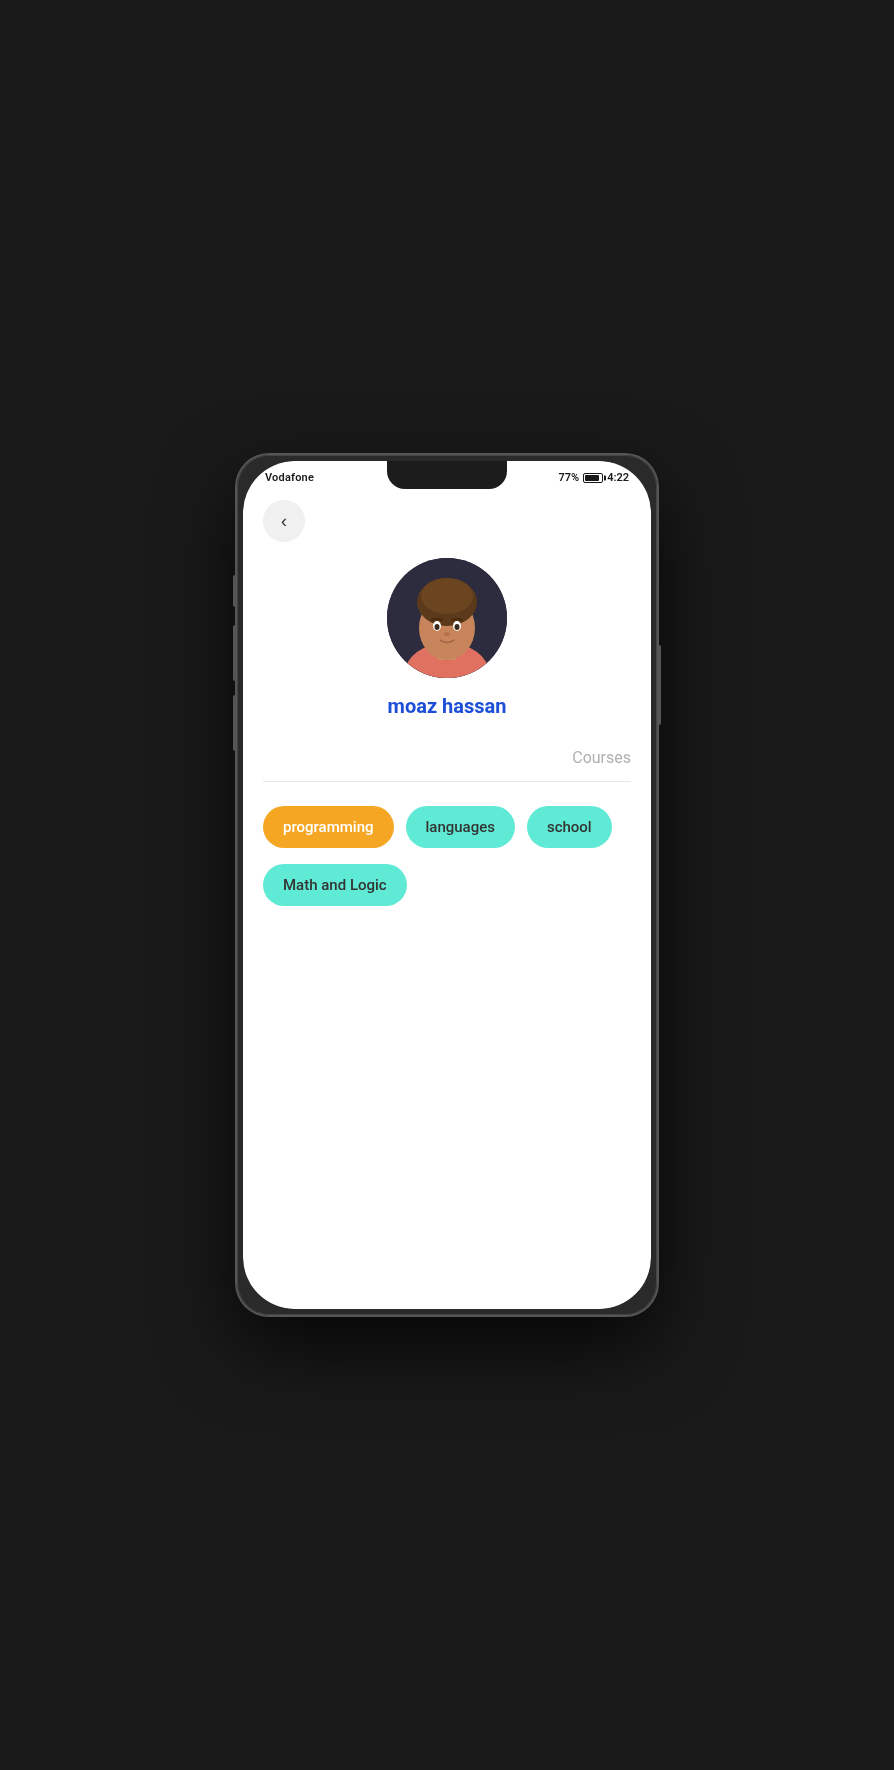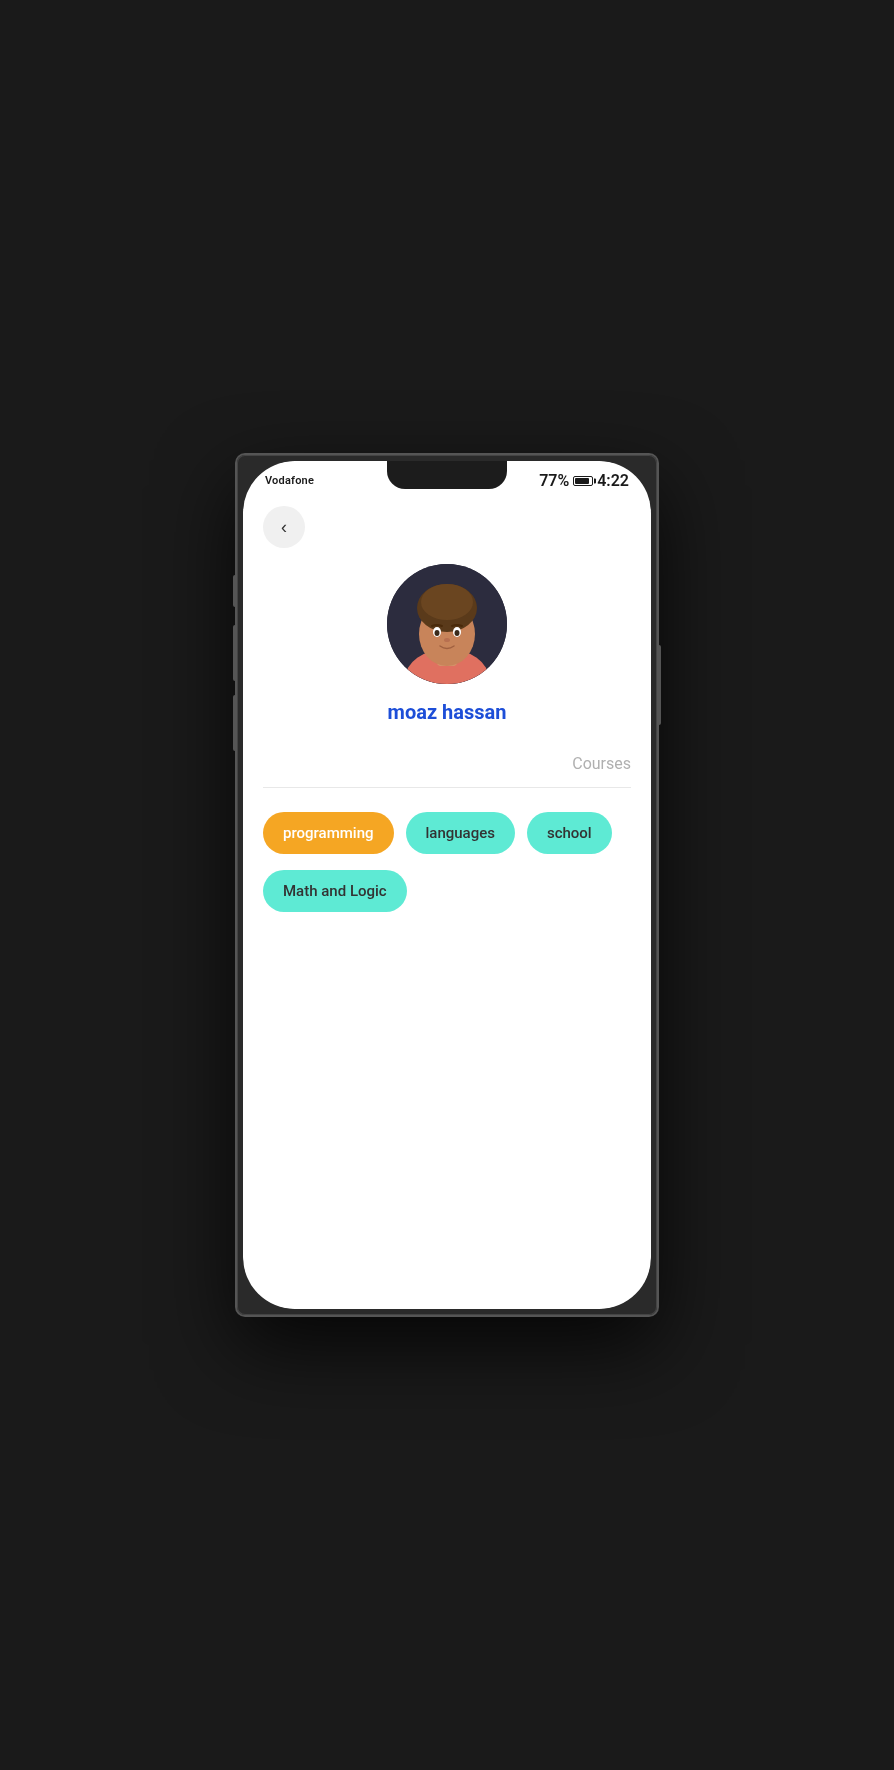--- a/index.html
+++ b/index.html
@@ -14,21 +14,21 @@
       justify-content: center;
       align-items: center;
       min-height: 100vh;
       font-family: -apple-system, BlinkMacSystemFont, 'Segoe UI', Roboto, sans-serif;
     }
 
     .phone-outer {
       width: 420px;
       height: 860px;
       background: #2a2a2a;
-      border-radius: 8px;
+      border-radius: 32px;
       padding: 6px;
       box-shadow:
         0 0 0 2px #555,
         0 30px 80px rgba(0,0,0,0.8),
         inset 0 0 0 1px #444;
       position: relative;
     }
 
     .phone-inner {
       width: 100%;
@@ -67,21 +67,21 @@
     .status-left {
       font-size: 11px;
       font-weight: 600;
       letter-spacing: 0.2px;
     }
 
     .status-right {
       display: flex;
       align-items: center;
       gap: 4px;
-      font-size: 16px;
+      font-size: 11px;
       font-weight: 600;
     }
 
     .battery-icon {
       width: 20px;
       height: 10px;
       border: 1.5px solid #1a1a1a;
       border-radius: 2px;
       position: relative;
       display: inline-block;

